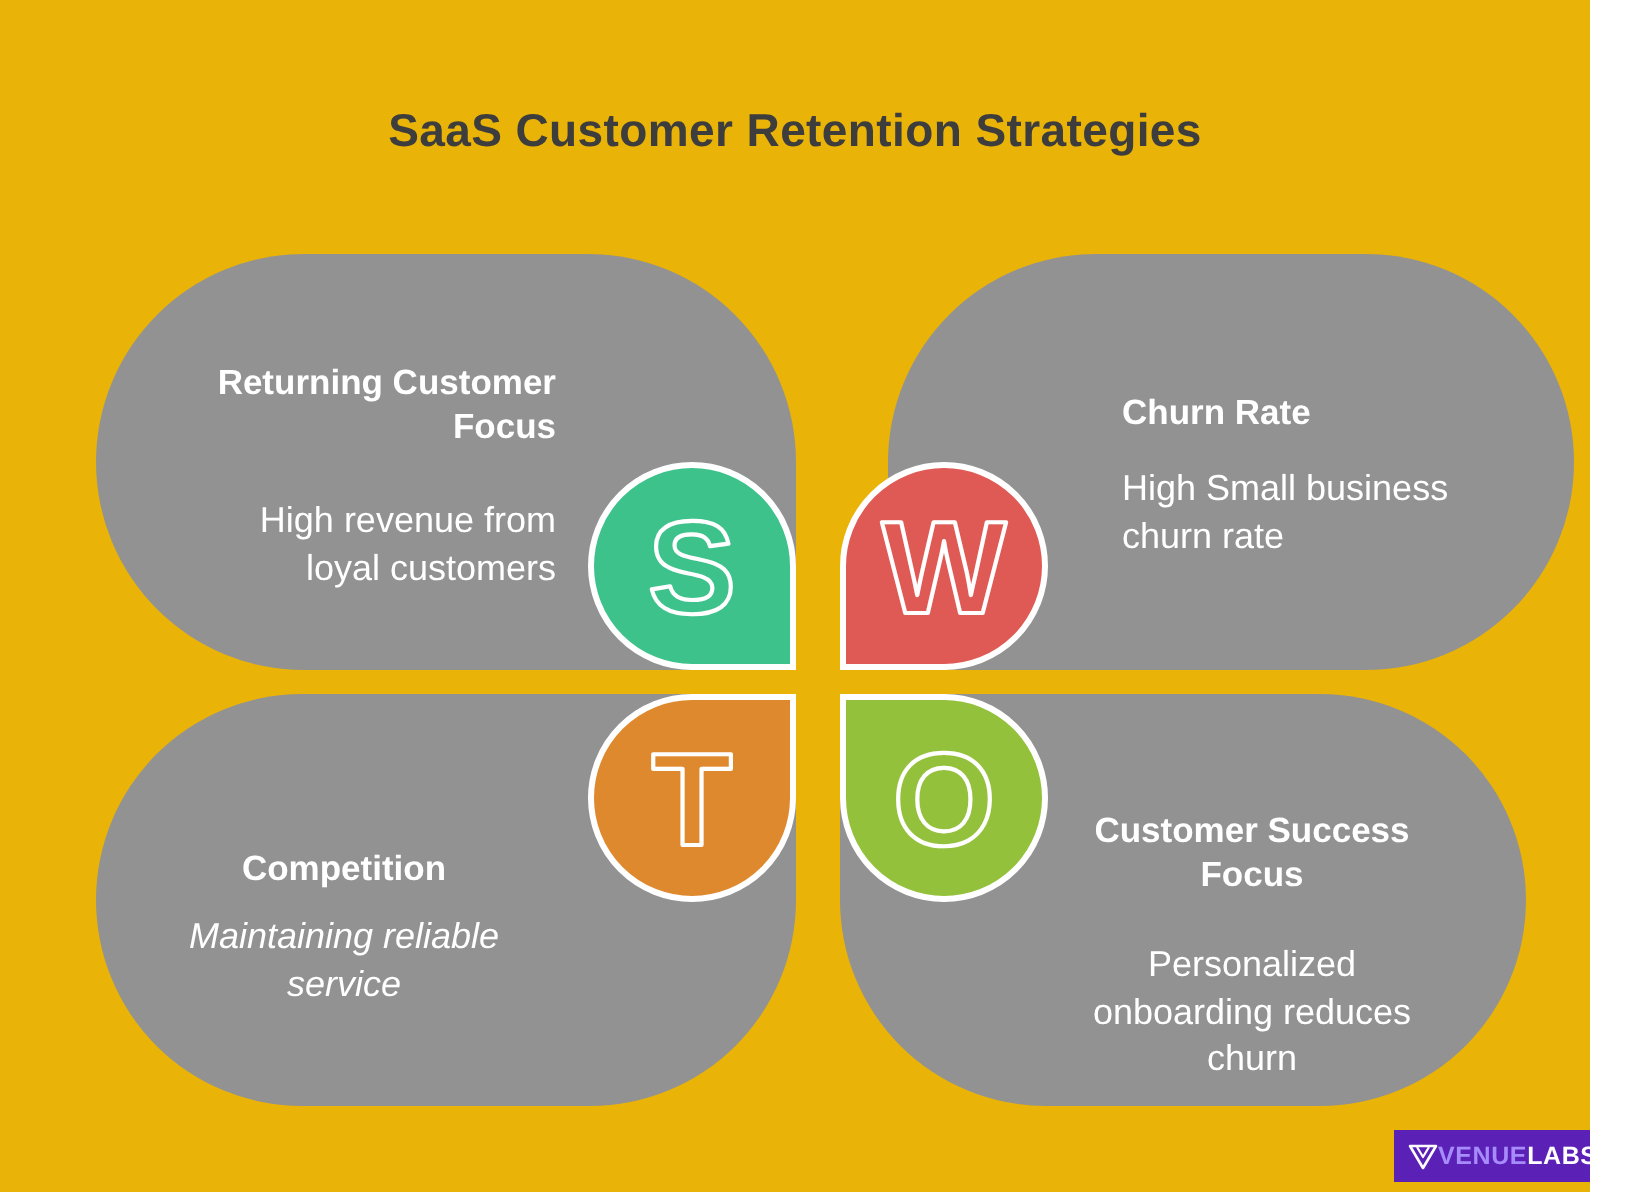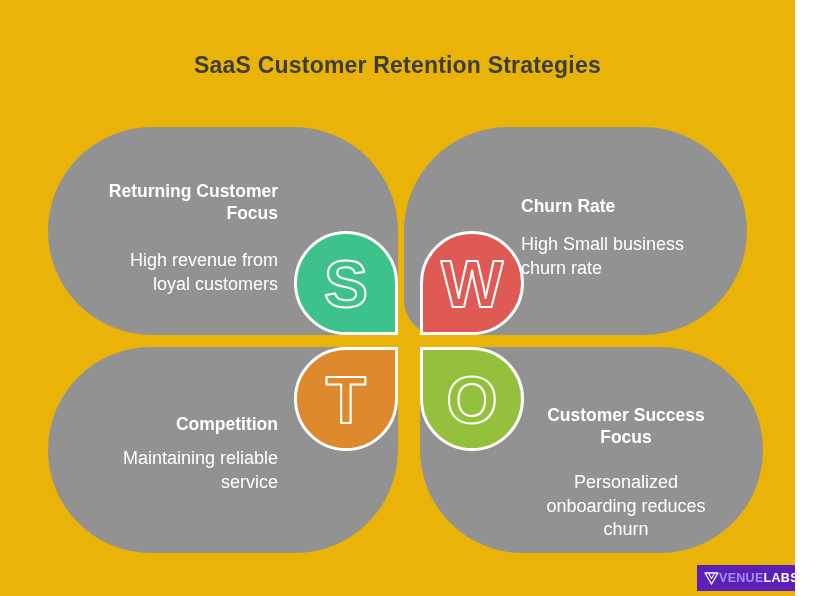--- a/index.html
+++ b/index.html
@@ -15,42 +15,42 @@
     top:52px;left:0;width:100%;
     margin:0;
     text-align:center;
     font-size:23px;
     font-weight:700;
     color:#3d3d3d;
     letter-spacing:0.2px;
   }
   .quadrant{position:absolute;}
   .q-tl{left:48px;top:127px;width:350px;height:208px;border-radius:105px 105px 35px 105px;}
-  .q-tr{left:404px;top:127px;width:343px;height:208px;border-radius:105px 105px 105px 35px;}
+  .q-tr{left:444px;top:127px;width:343px;height:208px;border-radius:105px 105px 105px 35px;}
   .q-bl{left:48px;top:347px;width:350px;height:206px;border-radius:105px 35px 105px 105px;}
   .q-br{left:420px;top:347px;width:343px;height:206px;border-radius:35px 105px 105px 105px;}
   .qtext{position:absolute;color:#ffffff;}
   .qt-tl{right:120px;top:53px;width:182px;text-align:right;}
   .qt-tr{left:117px;top:68px;width:186px;text-align:left;}
-  .qt-bl{right:120px;top:66px;width:212px;text-align:right;}
+  .qt-bl{right:120px;top:76px;width:212px;text-align:center;}
   .qt-br{left:118px;top:57px;width:176px;text-align:center;}
   .qtitle{
     font-size:17.5px;
     font-weight:700;
     line-height:1.28;
     margin:0;
   }
   .qdesc{
     font-size:18px;
     font-weight:400;
     line-height:1.32;
   }
   .qt-tl .qdesc{margin-top:24px;text-align:right;}
   .qt-tr .qdesc{margin-top:16px;}
-  .qt-bl .qdesc{margin-top:12px;}
+  .qt-bl .qdesc{margin-top:12px;font-style:italic;}
   .qt-br .qdesc{margin-top:22px;}
   .badge{
     position:absolute;
     width:104px;height:104px;
     box-sizing:border-box;
     border:3px solid #ffffff;
   }
   .badge svg{display:block;width:100%;height:100%;}
   .badge text{
     font-family:"Liberation Sans", sans-serif;

